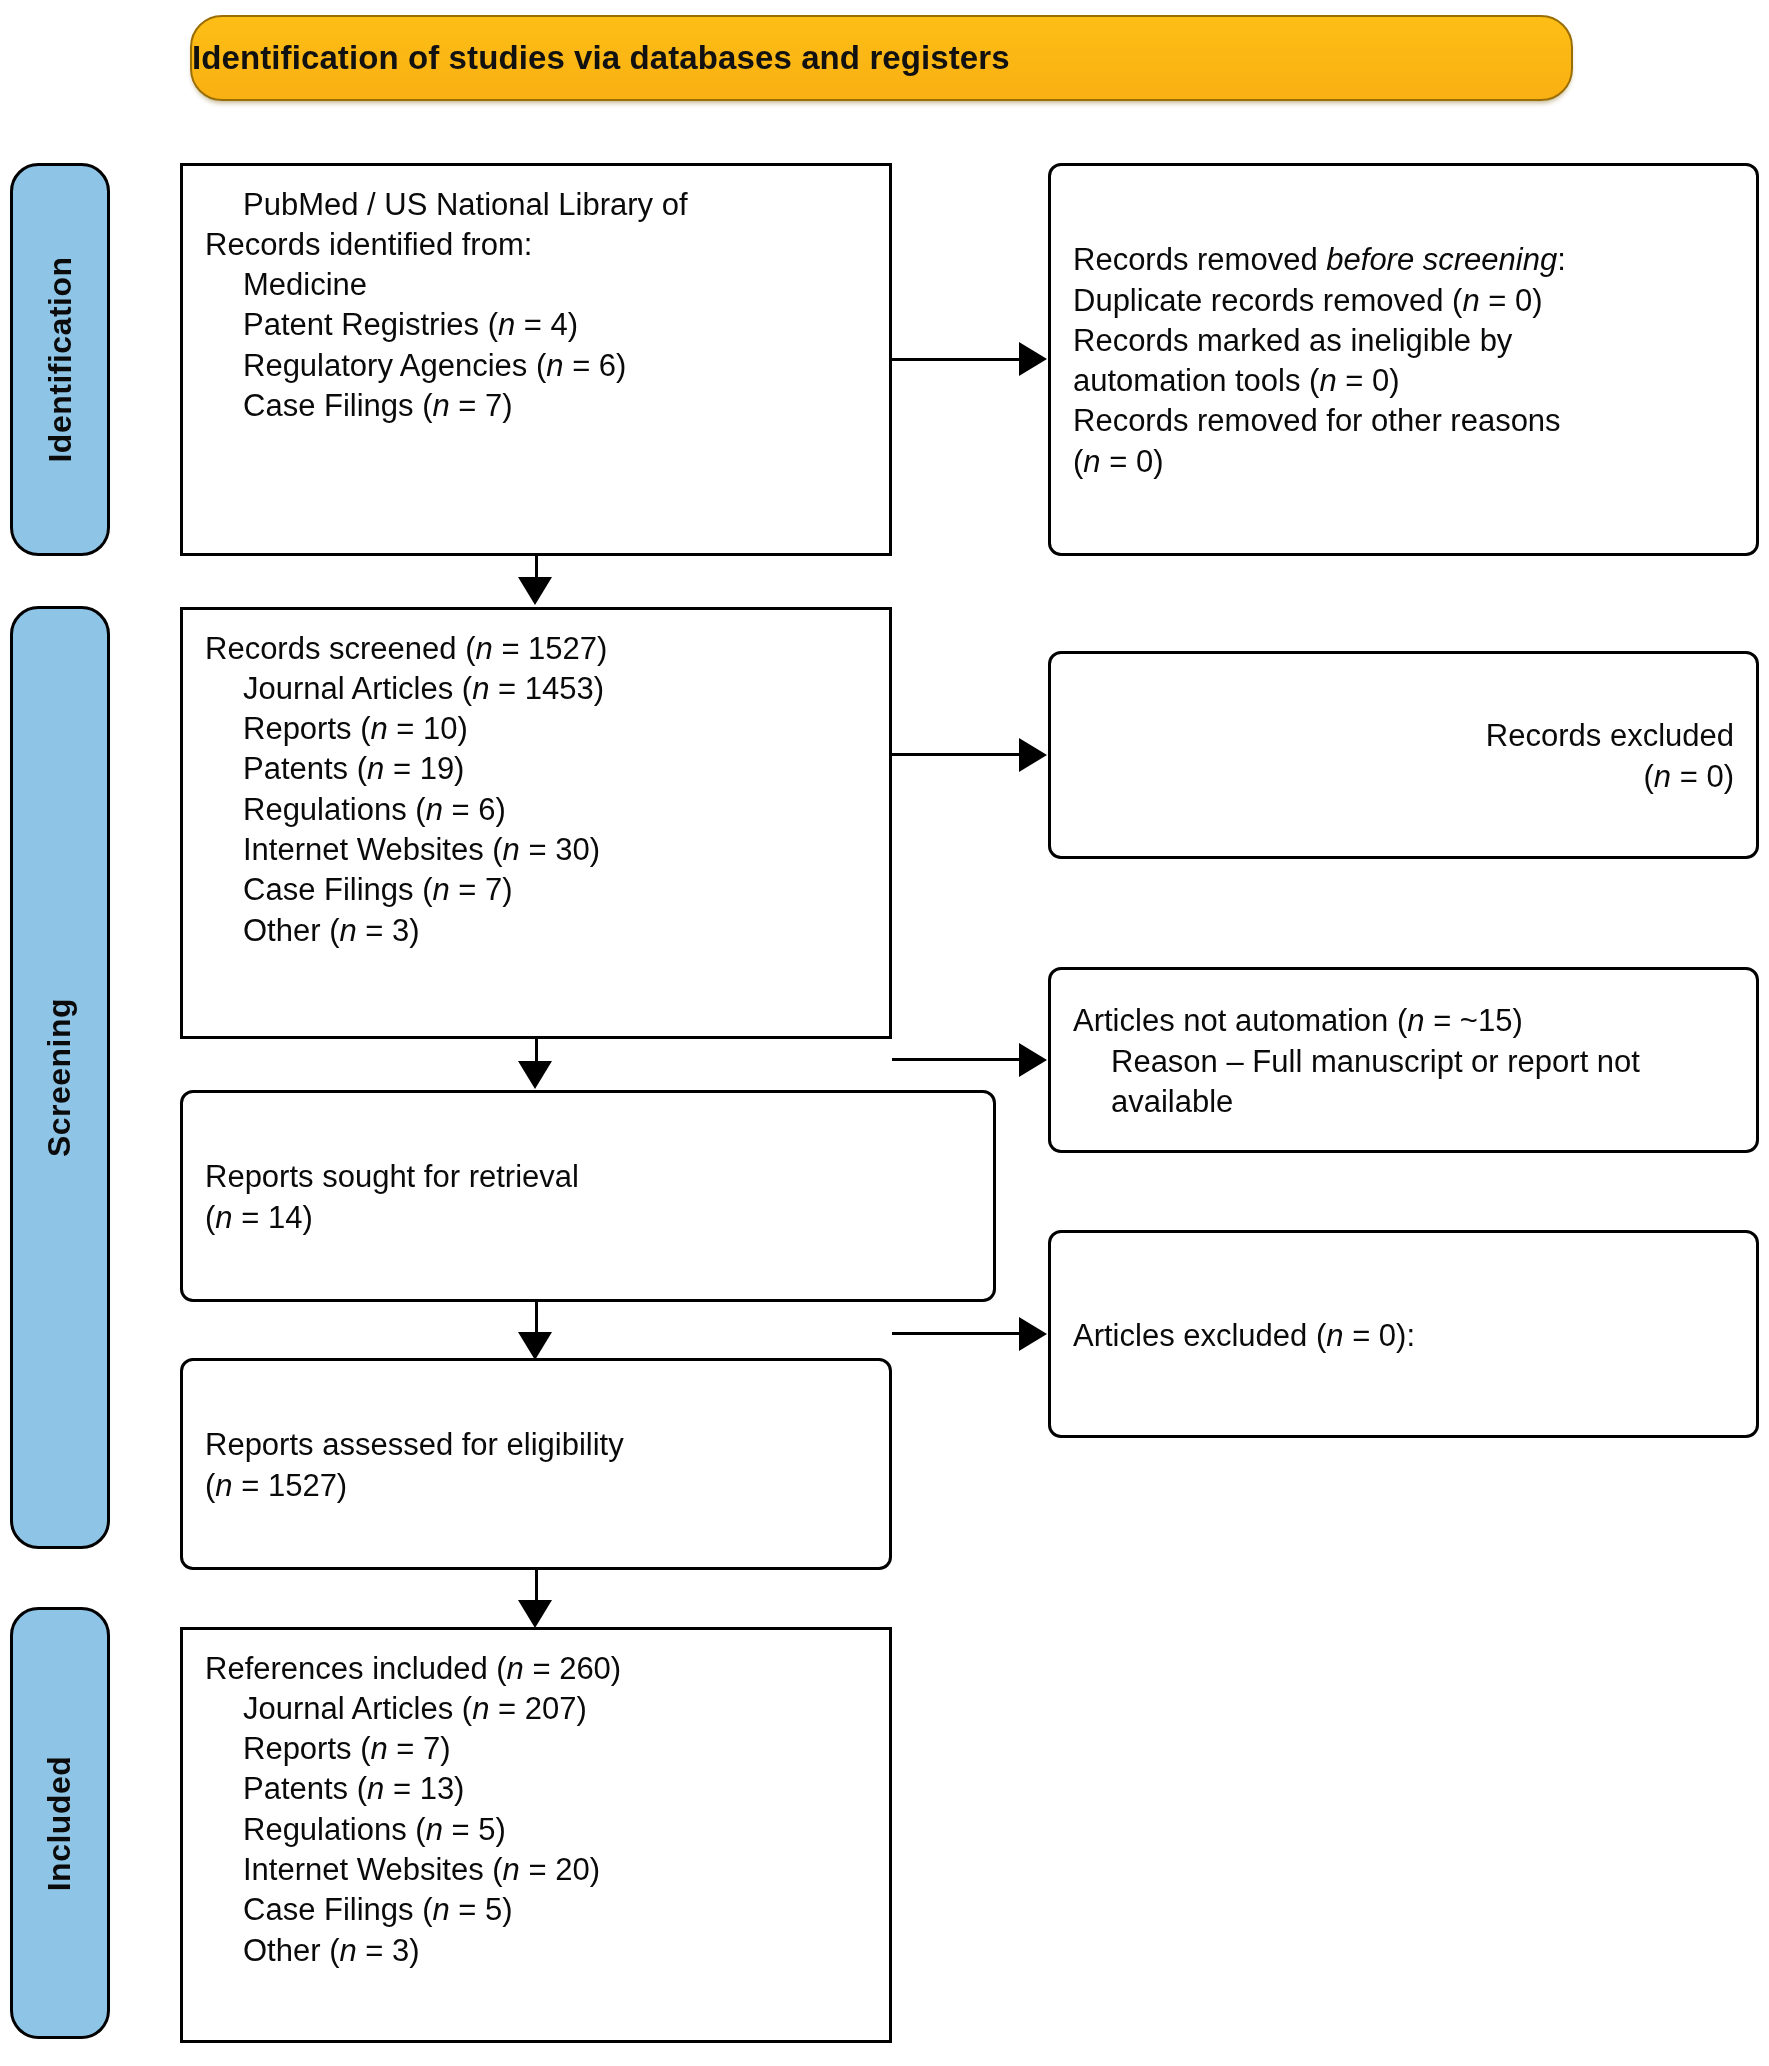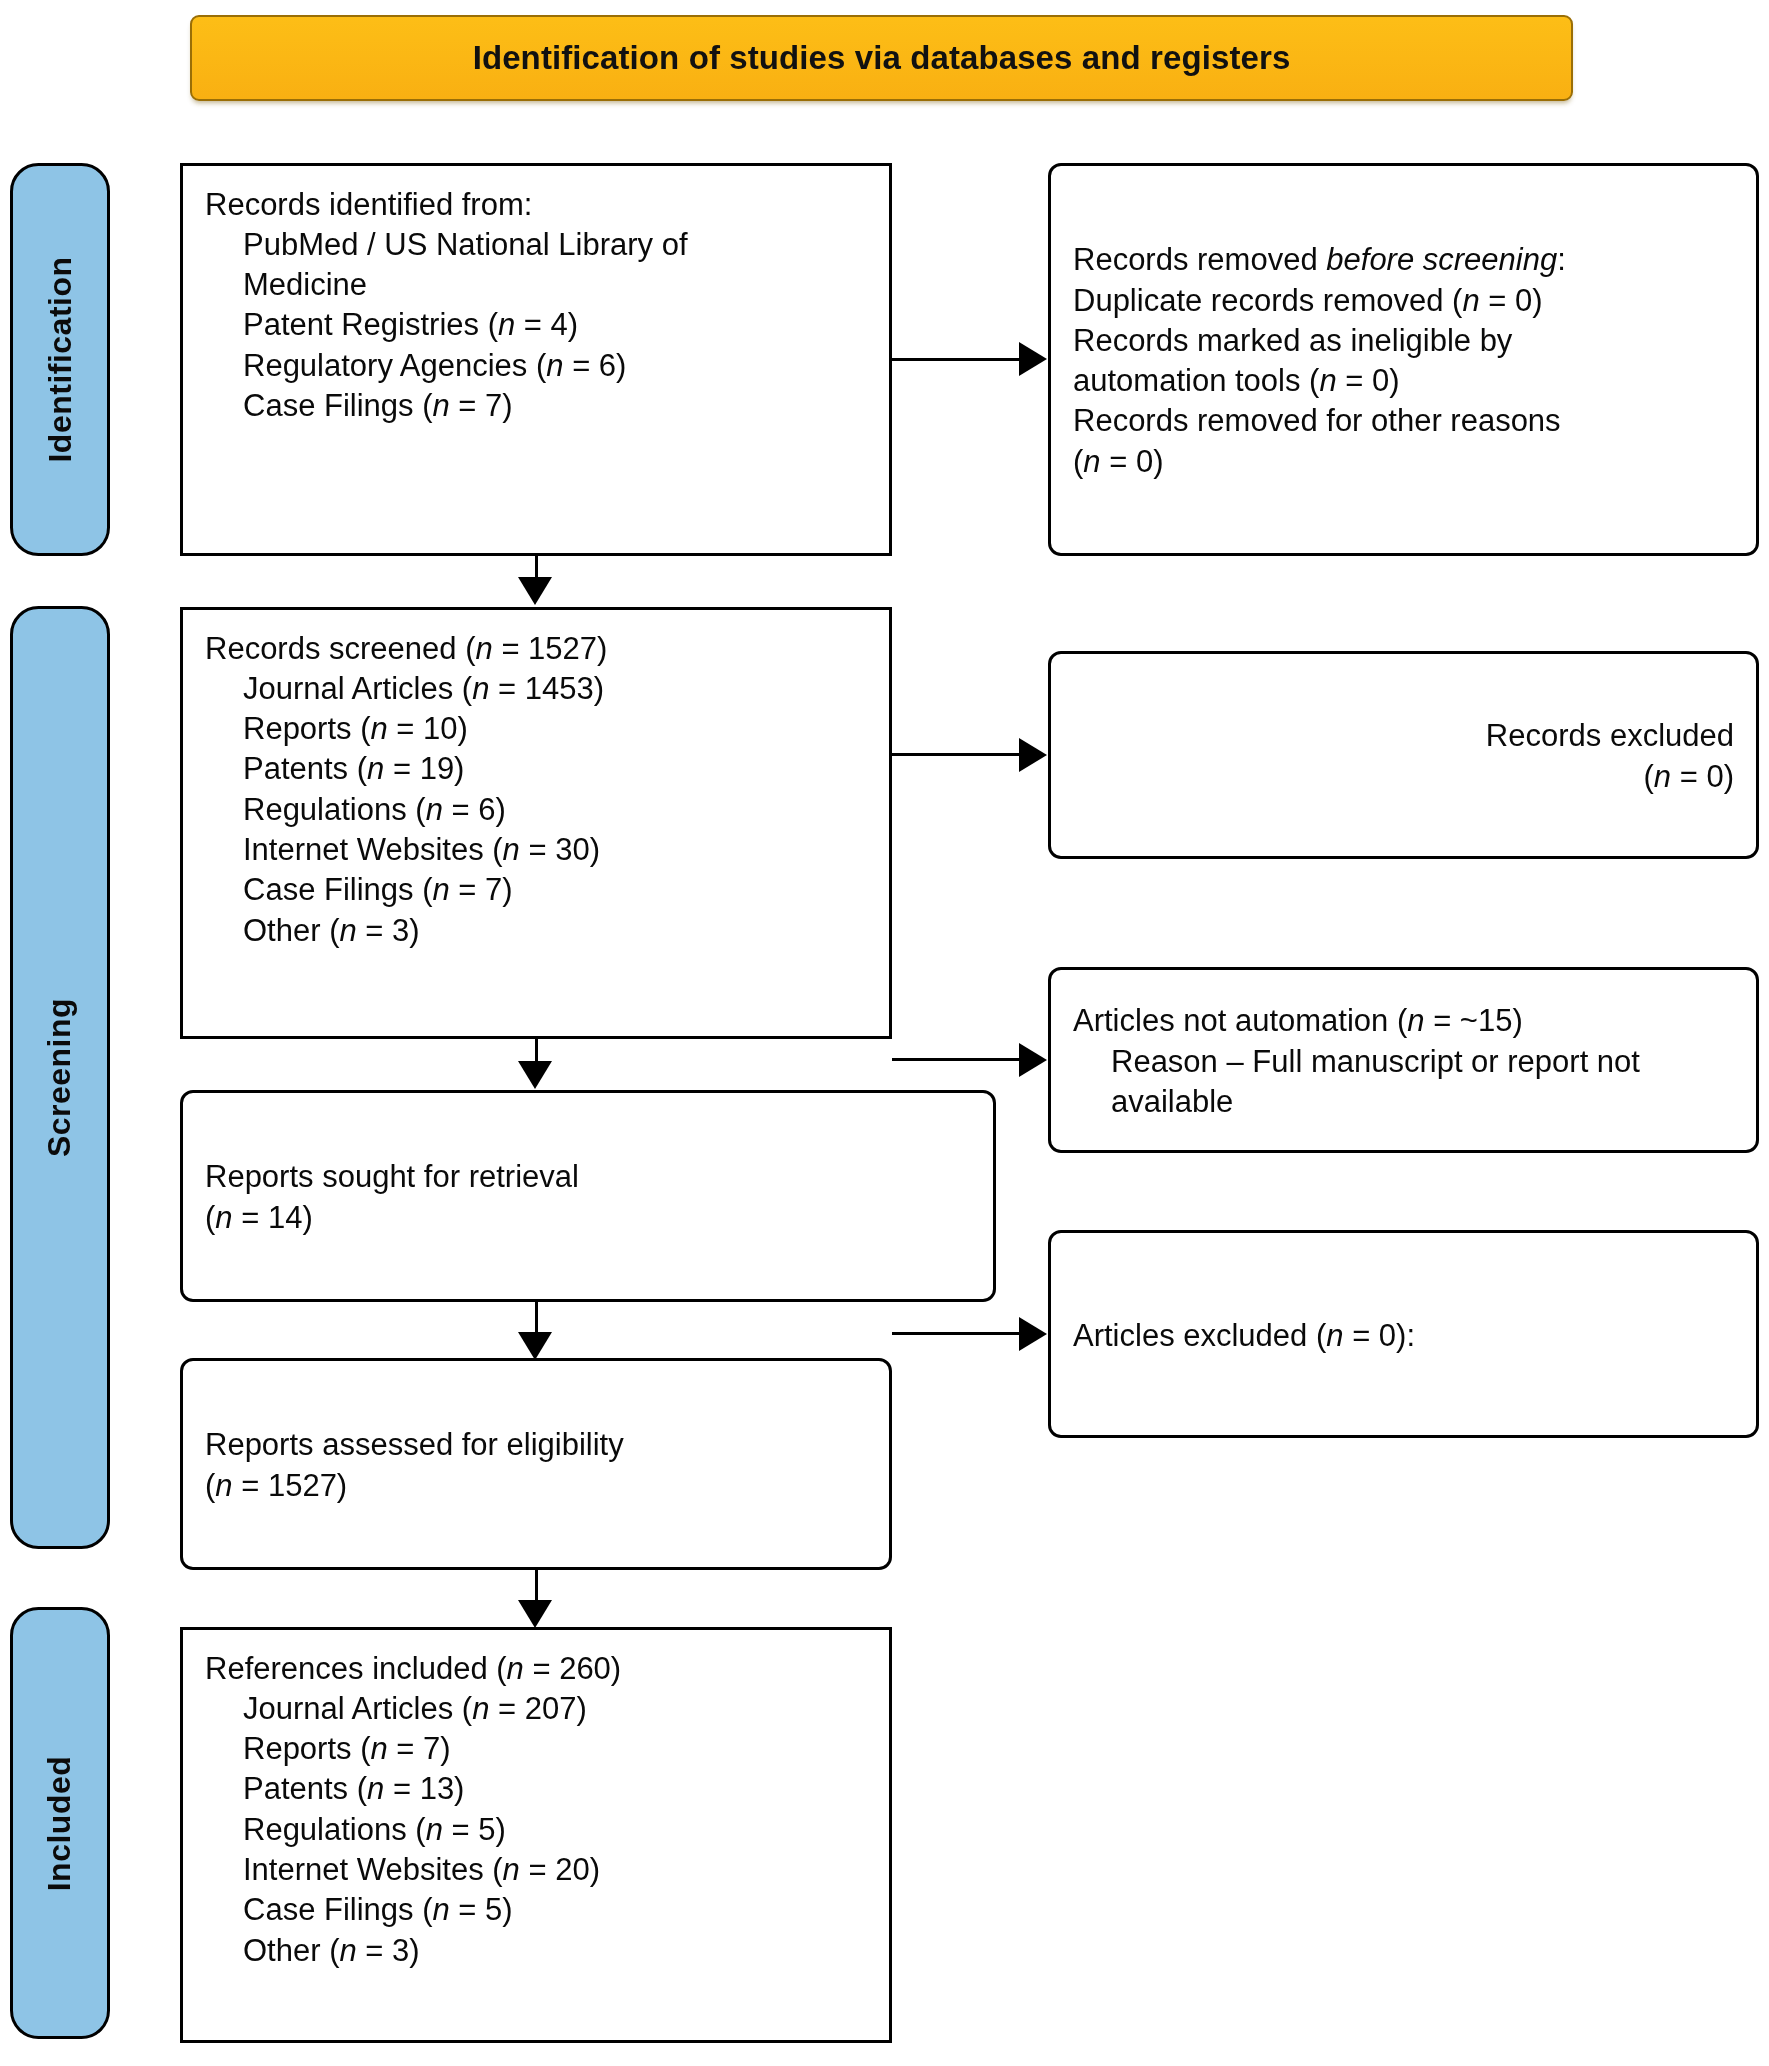--- a/index.html
+++ b/index.html
@@ -18,25 +18,24 @@
 
   
   .header-banner {
     position: absolute;
     left: 190px;
     top: 15.3px;
     width: 1383px;
     height: 86px;
     background: linear-gradient(180deg, #FDBE16 0%, #F9B012 100%);
     border: 2.7px solid #9A6E06;
-    border-radius: 9px;
+    border-radius: 32px;
     box-sizing: border-box;
     display: flex;
     align-items: center;
-    justify-content: center;
     box-shadow: 0 3.8px 4.9px -2.2px rgba(120,90,10,0.45);
   }
   .header-banner-text {
     font-size: 33px;
     font-weight: bold;
     color: #111111;
     letter-spacing: 0.1px;
     text-align: center;
     white-space: nowrap;
   }
@@ -131,22 +130,22 @@
     <div class="stage-tab-label">Identification</div>
   </div>
   <div class="stage-tab" style="top:606px; height:943px;">
     <div class="stage-tab-label">Screening</div>
   </div>
   <div class="stage-tab" style="top:1607px; height:432px;">
     <div class="stage-tab-label">Included</div>
   </div>
 
   <div class="flow-box" style="left:180px; top:163px; width:712px; height:393px;">
+    <div class="line indent">PubMed / US National Library of</div>
     <div class="line">Records identified from:</div>
-    <div class="line indent">PubMed / US National Library of</div>
     <div class="line indent">Medicine</div>
     <div class="line indent"><span>Patent Registries (</span><em class="n">n</em><span> = 4)</span></div>
     <div class="line indent"><span>Regulatory Agencies (</span><em class="n">n</em><span> = 6)</span></div>
     <div class="line indent"><span>Case Filings (</span><em class="n">n</em><span> = 7)</span></div>
   </div>
 
   <div class="flow-box vcenter" style="left:1048px; top:163px; width:711px; height:393px;">
     <div class="line"><span>Records removed </span><em class="it">before screening</em><span>:</span></div>
     <div class="line"><span>Duplicate records removed (</span><em class="n">n</em><span> = 0)</span></div>
     <div class="line">Records marked as ineligible by</div>

